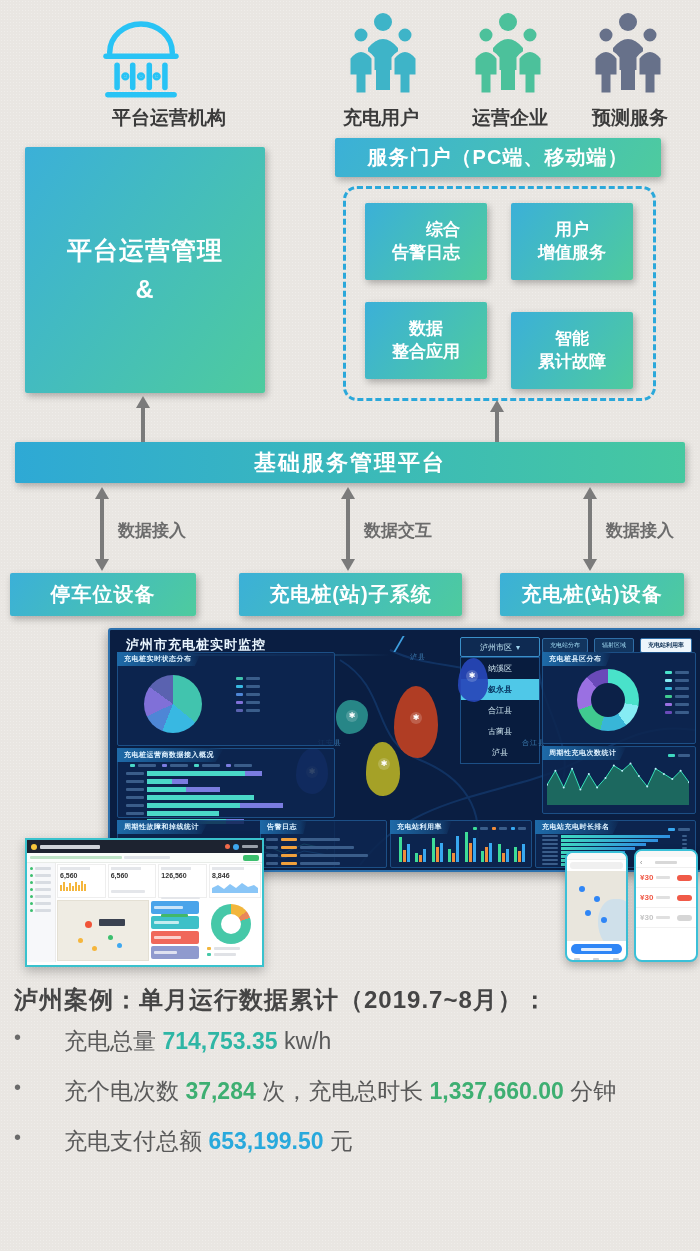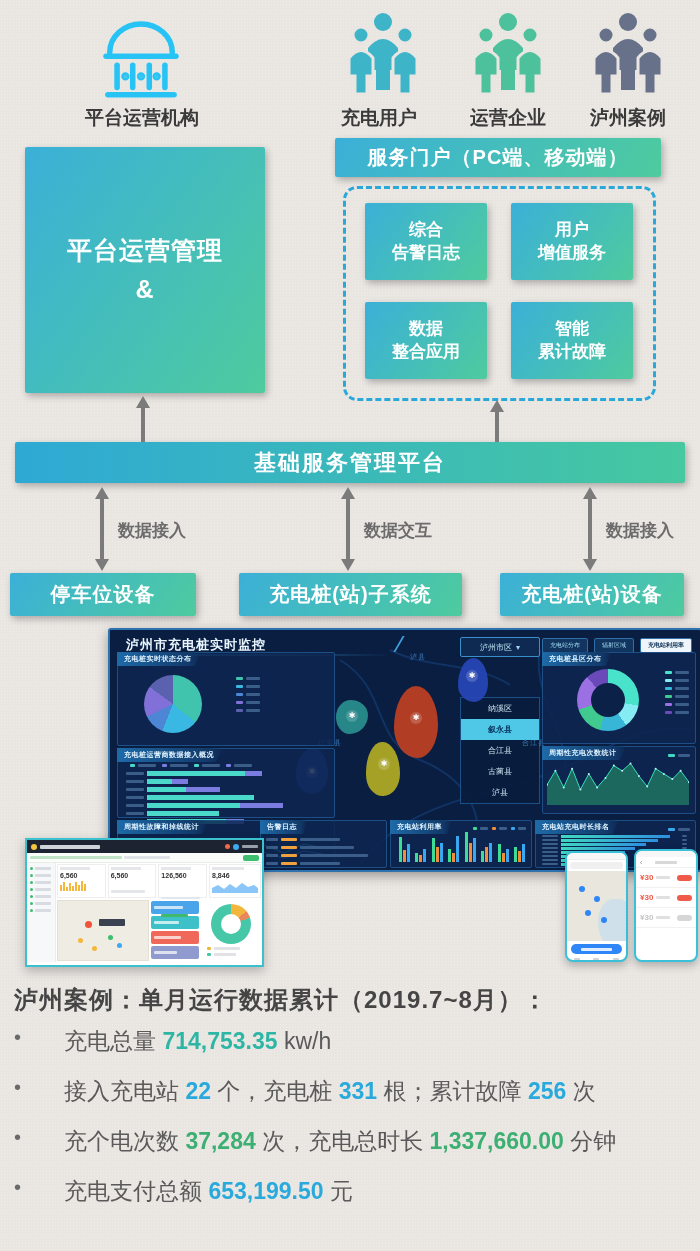--- a/index.html
+++ b/index.html
@@ -22,35 +22,35 @@
   .left-platform{left:25px;top:147px;width:240px;height:246px;font-size:25px;line-height:1.55;letter-spacing:1px;}
   .base-bar{left:15px;top:442px;width:670px;height:41px;font-size:22px;letter-spacing:2px;}
   .device{top:573px;height:43px;font-size:20px;letter-spacing:1px;}
   
   .varrow{width:14px;}
   .varrow .shaft{position:absolute;left:5px;width:4px;background:#7b7b7b;}
   .tri{position:absolute;width:0;height:0;border-left:7px solid transparent;border-right:7px solid transparent;}
   .tri.up{border-bottom:12px solid #7b7b7b;top:0;}
   .tri.down{border-top:12px solid #7b7b7b;bottom:0;}
   .flow-label{font-size:17px;font-weight:bold;color:#6c6c6c;}
-  .actor-label{font-size:19px;font-weight:bold;color:#3a3a3a;text-align:center;}
+  .actor-label{font-size:19px;font-weight:bold;color:#3a3a3a;text-align:right;}
   
   .dash{left:108px;top:628px;width:590px;height:240px;background:#0a1e42;
     border:2px solid #2e72ae;border-radius:3px;box-shadow:0 4px 12px rgba(0,0,0,.35);overflow:hidden;}
   .dash-title{position:absolute;left:16px;top:6px;font-size:13px;font-weight:bold;color:#eaf6ff;letter-spacing:1px;}
   .dash-title-line{position:absolute;left:10px;top:24px;width:270px;height:2px;background:linear-gradient(90deg,#3fa0e0,transparent);}
   .slash{position:absolute;left:288px;top:6px;width:10px;height:16px;border-left:2px solid #3fa0e0;transform:skewX(-30deg);}
   .panel{position:absolute;background:rgba(13,38,80,.85);border:1px solid #1c4f86;border-radius:2px;}
   .ptitle{position:absolute;top:-1px;left:-1px;background:linear-gradient(90deg,#1e6aa8,#123a6a 85%,transparent);
     color:#dff2ff;font-size:7px;font-weight:bold;padding:2px 10px 2px 7px;letter-spacing:.5px;white-space:nowrap;
     clip-path:polygon(0 0,100% 0,92% 100%,0 100%);}
   .dd-box{position:absolute;left:350px;top:7px;width:78px;height:18px;background:#0e2a52;border:1px solid #3a8fc8;
     color:#bfe4f2;font-size:8px;display:flex;align-items:center;justify-content:center;gap:4px;border-radius:2px;}
   .dd-box .caret::before{content:"▾";color:#9fd4ee;font-size:8px;}
-  .dd-menu{position:absolute;left:350px;top:27px;width:78px;background:rgba(8,28,62,.95);border:1px solid #1c4f86;margin-top:40px;}
+  .dd-menu{position:absolute;left:350px;top:27px;width:78px;background:rgba(8,28,62,.95);border:1px solid #1c4f86;}
   .dd-item{height:21px;display:flex;align-items:center;justify-content:center;font-size:8px;color:#cfe6f0;}
   .dd-item.active{background:#4fc8e8;color:#06325e;font-weight:bold;}
   .tabs{position:absolute;right:8px;top:8px;display:flex;gap:6px;}
   .tab{font-size:6px;color:#9fd8f0;background:#12355f;border:1px solid #2f6ea6;padding:2px 7px;border-radius:2px;white-space:nowrap;}
   .tab.active{background:#eef6fc;color:#0a2d52;font-weight:bold;}
   .skel{background:#3a5d8a;border-radius:1px;display:inline-block;}
   .legend-row{display:flex;align-items:center;gap:3px;height:6px;margin:2px 0;}
   .legend-dot{width:7px;height:3px;border-radius:1px;}
   .blob{position:absolute;opacity:.92;}
   .marker{position:absolute;width:12px;height:12px;border-radius:50%;background:rgba(255,255,255,.18);
@@ -139,43 +139,43 @@
     <g stroke="#e9e6e2" stroke-width="3">
     <circle cx="15" cy="23" r="8"></circle>
           <path d="M3 46 q12 -15 24 0 l0 18 -6 0 0 18 -12 0 0 -18 -6 0 z"></path>
     <circle cx="59" cy="23" r="8"></circle>
           <path d="M47 46 q12 -15 24 0 l0 18 -6 0 0 18 -12 0 0 -18 -6 0 z"></path>
         </g>
       </g>
     </svg></div>
 <div class="abs actor-label" style="left:339px;top:105px;width:80px;">充电用户</div>
 <div class="abs actor-label" style="left:468px;top:105px;width:80px;">运营企业</div>
-<div class="abs actor-label" style="left:588px;top:105px;width:80px;">泸州案例</div>
+<div class="abs actor-label" style="left:588px;top:105px;width:80px;">预测服务</div>
 
 <div class="abs gbox portal-bar">服务门户（PC端、移动端）</div>
 <div class="abs dashed-frame"></div>
-<div class="abs gbox module" style="left:365px;top:203px;">
+<div class="abs gbox module" style="left:365px;top:203px;text-align:right;">
   <div>
       <div>综合</div>
       <div>告警日志</div>
     </div>
   </div>
 <div class="abs gbox module" style="left:511px;top:203px;">
   <div>
       <div>用户</div>
       <div>增值服务</div>
     </div>
   </div>
 <div class="abs gbox module" style="left:365px;top:302px;">
   <div>
       <div>数据</div>
       <div>整合应用</div>
     </div>
   </div>
-<div class="abs gbox module" style="left:511px;top:302px;align-items:center;">
+<div class="abs gbox module" style="left:511px;top:312px;align-items:center;">
   <div>
       <div>智能</div>
       <div>累计故障</div>
     </div>
   </div>
 
 <div class="abs gbox left-platform">
   <div>
       <div>平台运营管理</div>
       <div>&amp;</div>
@@ -742,21 +742,18 @@
       </div>
     </div>
 </div>
 
 <div class="abs case-heading">泸州案例：单月运行数据累计（2019.7~8月）：</div>
 <div class="abs bullets" id="case-bullets">
     <div class="bullet">
       <span><span>充电总量 </span><span class="c-teal">714,753.35</span><span> kw/h</span></span>
     </div>
     <div class="bullet">
-      <span><span>接入充电站 </span><span class="c-blue">22</span><span> 个，充电桩 </span><span class="c-blue">331</span><span> 根；累计故障 </span><span class="c-blue">256</span><span> 次</span></span>
-    </div>
-    <div class="bullet">
       <span><span>充个电次数 </span><span class="c-green">37,284</span><span> 次，充电总时长 </span><span class="c-green">1,337,660.00</span><span> 分钟</span></span>
     </div>
     <div class="bullet">
       <span><span>充电支付总额 </span><span class="c-blue">653,199.50</span><span> 元</span></span>
     </div>
   </div>
 
 </body></html>

